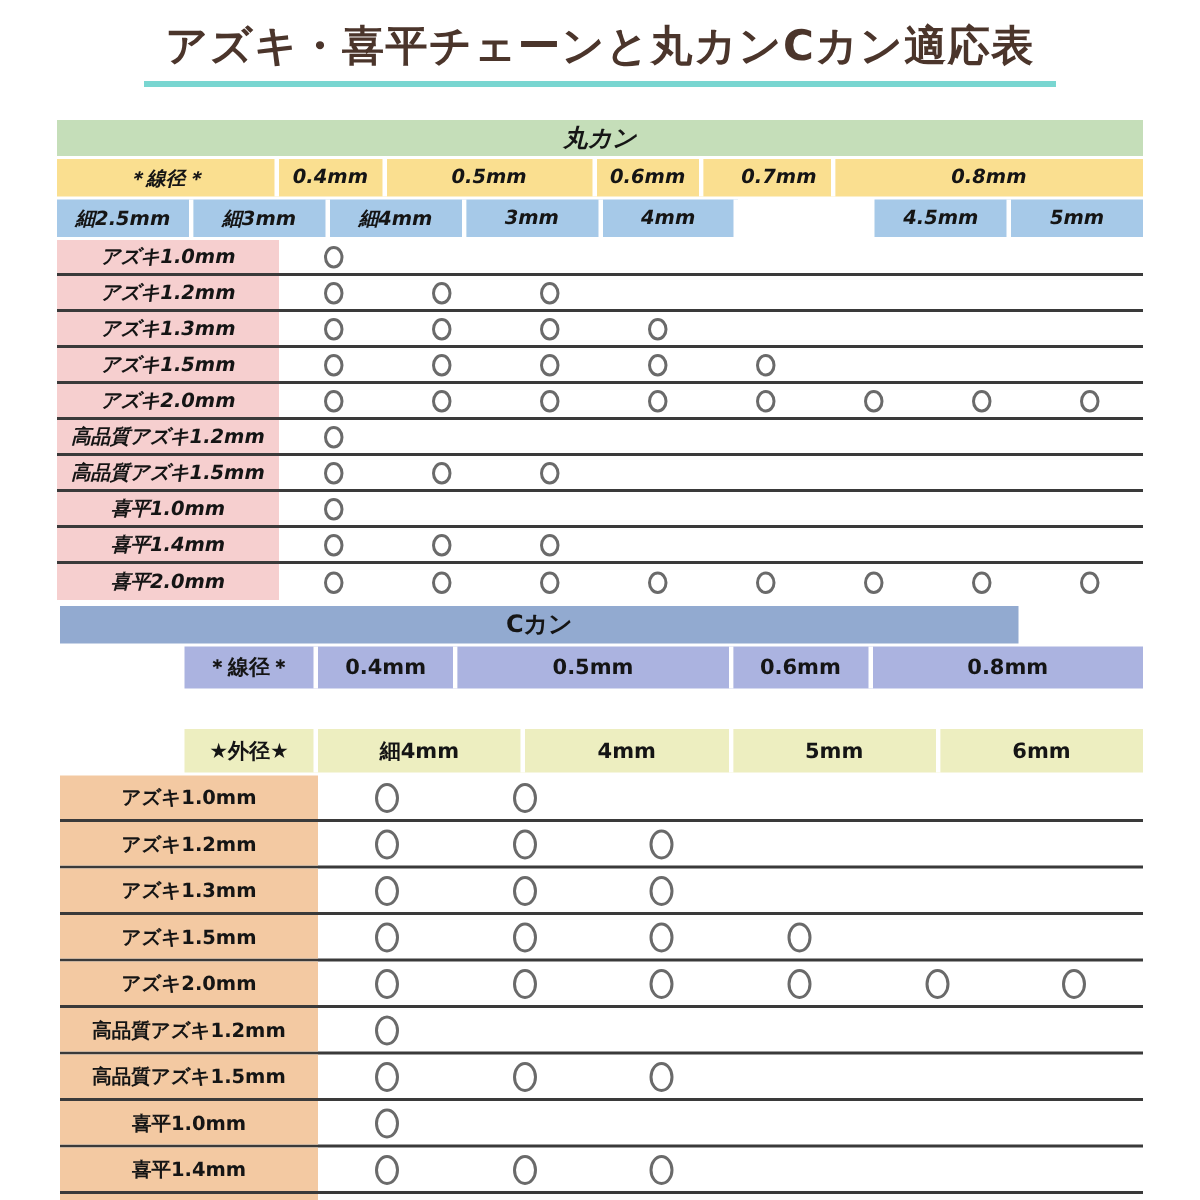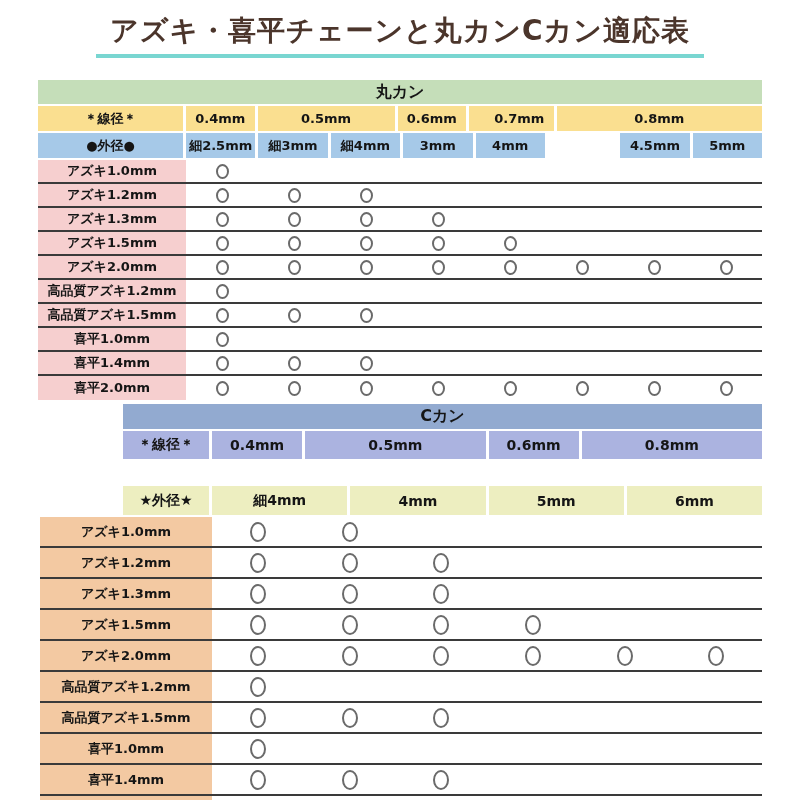--- a/index.html
+++ b/index.html
@@ -23,28 +23,28 @@
     position:relative;background:#ffffff;overflow:hidden;color:var(--text);
     font-family:"DejaVu Sans","Liberation Sans",sans-serif;
   }
   .title-wrap{position:absolute;top:13px;left:0;width:800px;text-align:center;}
   .page-title{
     display:inline-block;font-size:28px;font-weight:bold;color:var(--title-text);
     letter-spacing:1px;border-bottom:4px solid var(--title-underline);
     padding:0 14px 5px 14px;line-height:1.3;
   }
   .tbl{position:absolute;}
-  #t1{left:38px;top:80px;width:724px;}
+  #t1{left:38px;top:80px;width:724px;font-style:italic;}
   #t2{left:40px;top:404px;width:722px;}
   .bar{
     display:flex;align-items:center;justify-content:center;
     font-weight:bold;font-size:16px;margin-bottom:2px;
   }
   #t1 .bar{height:24px;background:var(--maru-header-bg);}
-  #t2 .bar{height:25px;background:var(--c-header-bg);margin-left:83px;width:639px;}
+  #t2 .bar{height:25px;background:var(--c-header-bg);width:639px;}
   .hrow{display:flex;margin-bottom:2px;}
   #t1 .hrow{height:25px;}
   #t2 .hrow{margin-left:83px;width:639px;}
   #t2 .hrow.wire{height:28px;}
   #t2 .hrow.outer{height:29px;margin-top:27px;}
   .hcell{
     display:flex;align-items:center;justify-content:center;
     font-weight:bold;font-size:13px;border-right:3px solid #ffffff;
     white-space:nowrap;overflow:hidden;
   }
@@ -83,21 +83,20 @@
     <div class="bar">丸カン</div>
     <div class="hrow wire">
       <div class="hcell labelcell">＊線径＊</div>
       <div class="hcell gcell" style="flex: 1 1 0%;">0.4mm</div>
       <div class="hcell gcell" style="flex: 2 1 0%;">0.5mm</div>
       <div class="hcell gcell" style="flex: 1 1 0%;">0.6mm</div>
       <div class="hcell gcell" style="flex: 1 1 0%; padding-left: 16px;">0.7mm</div>
       <div class="hcell gcell" style="flex: 3 1 0%;">0.8mm</div>
     </div>
     <div class="hrow outer">
-      <div class="hcell labelcell">●外径●</div>
       <div class="hcell gcell" style="flex: 1 1 0%;">細2.5mm</div>
       <div class="hcell gcell" style="flex: 1 1 0%;">細3mm</div>
       <div class="hcell gcell" style="flex: 1 1 0%;">細4mm</div>
       <div class="hcell gcell" style="flex: 1 1 0%;">3mm</div>
       <div class="hcell gcell" style="flex: 1 1 0%;">4mm</div>
       <div class="hcell gcell" style="flex: 1 1 0%; margin-top: 32px;">太4mm</div>
       <div class="hcell gcell" style="flex: 1 1 0%;">4.5mm</div>
       <div class="hcell gcell" style="flex: 1 1 0%;">5mm</div>
     </div>
     <div class="drow">

